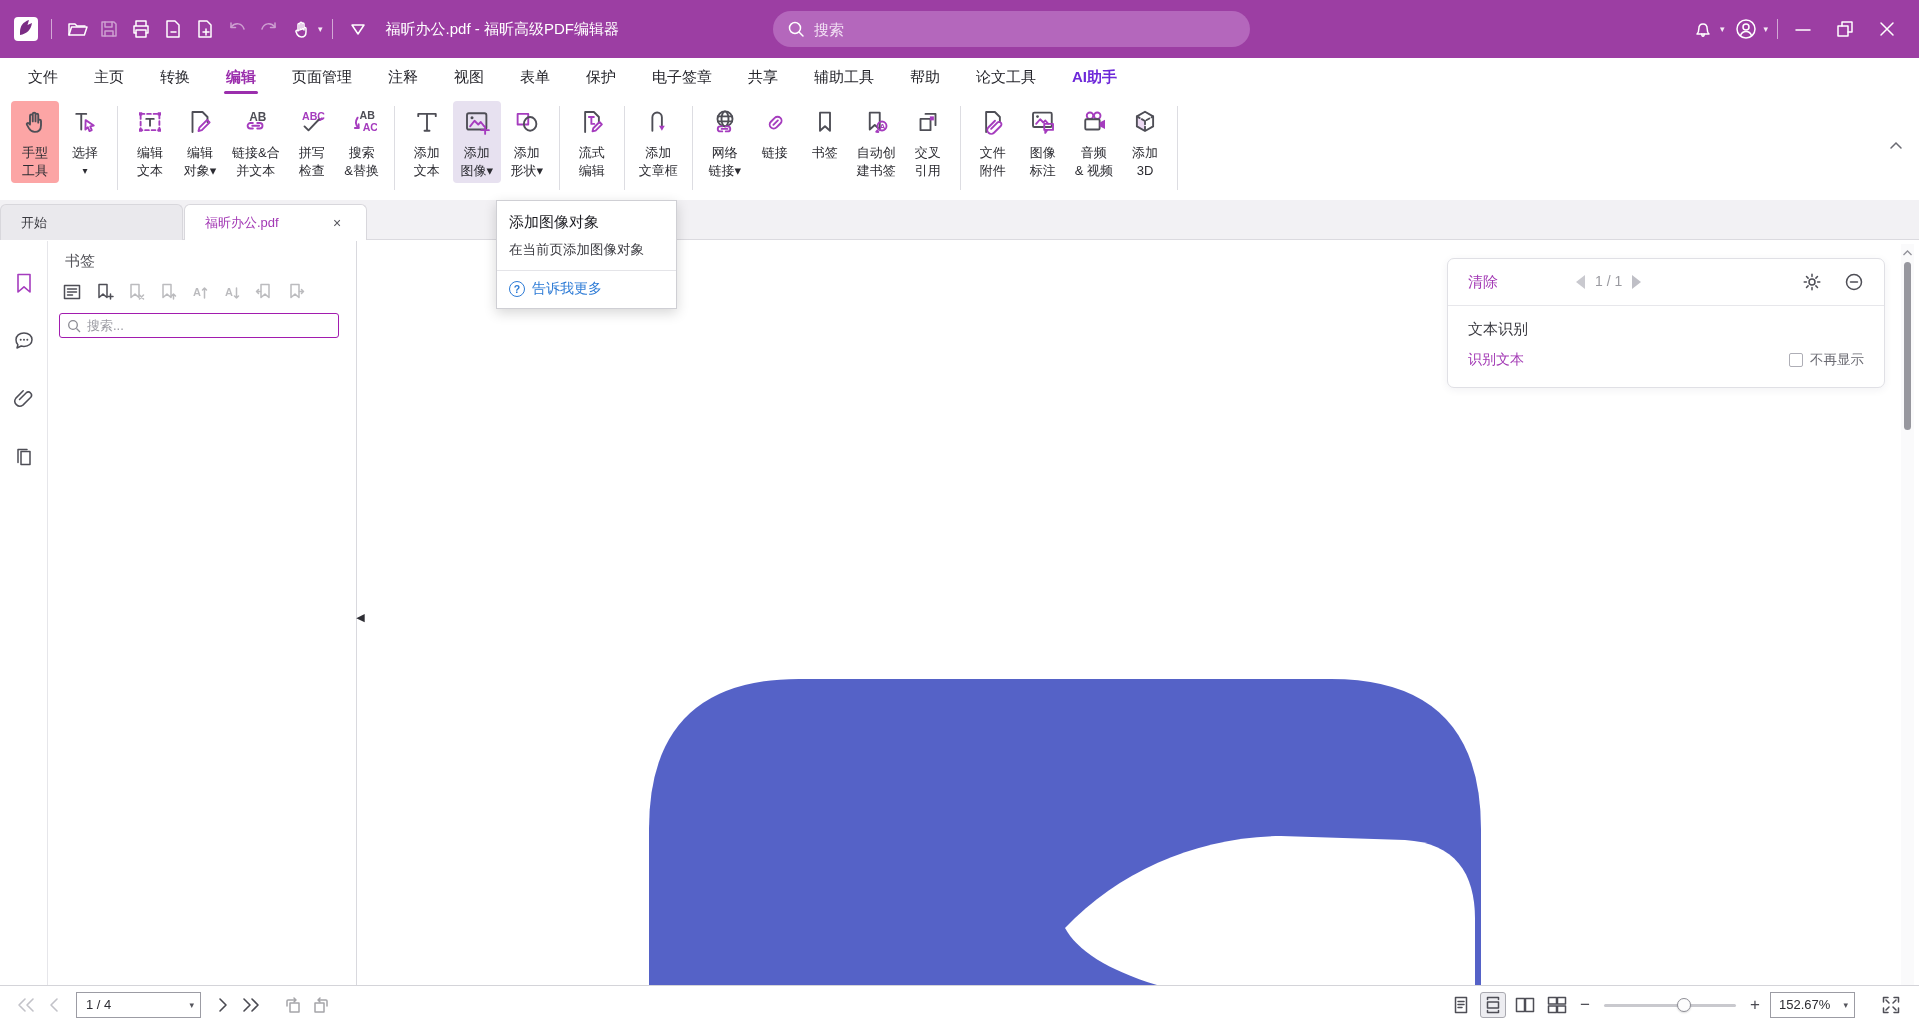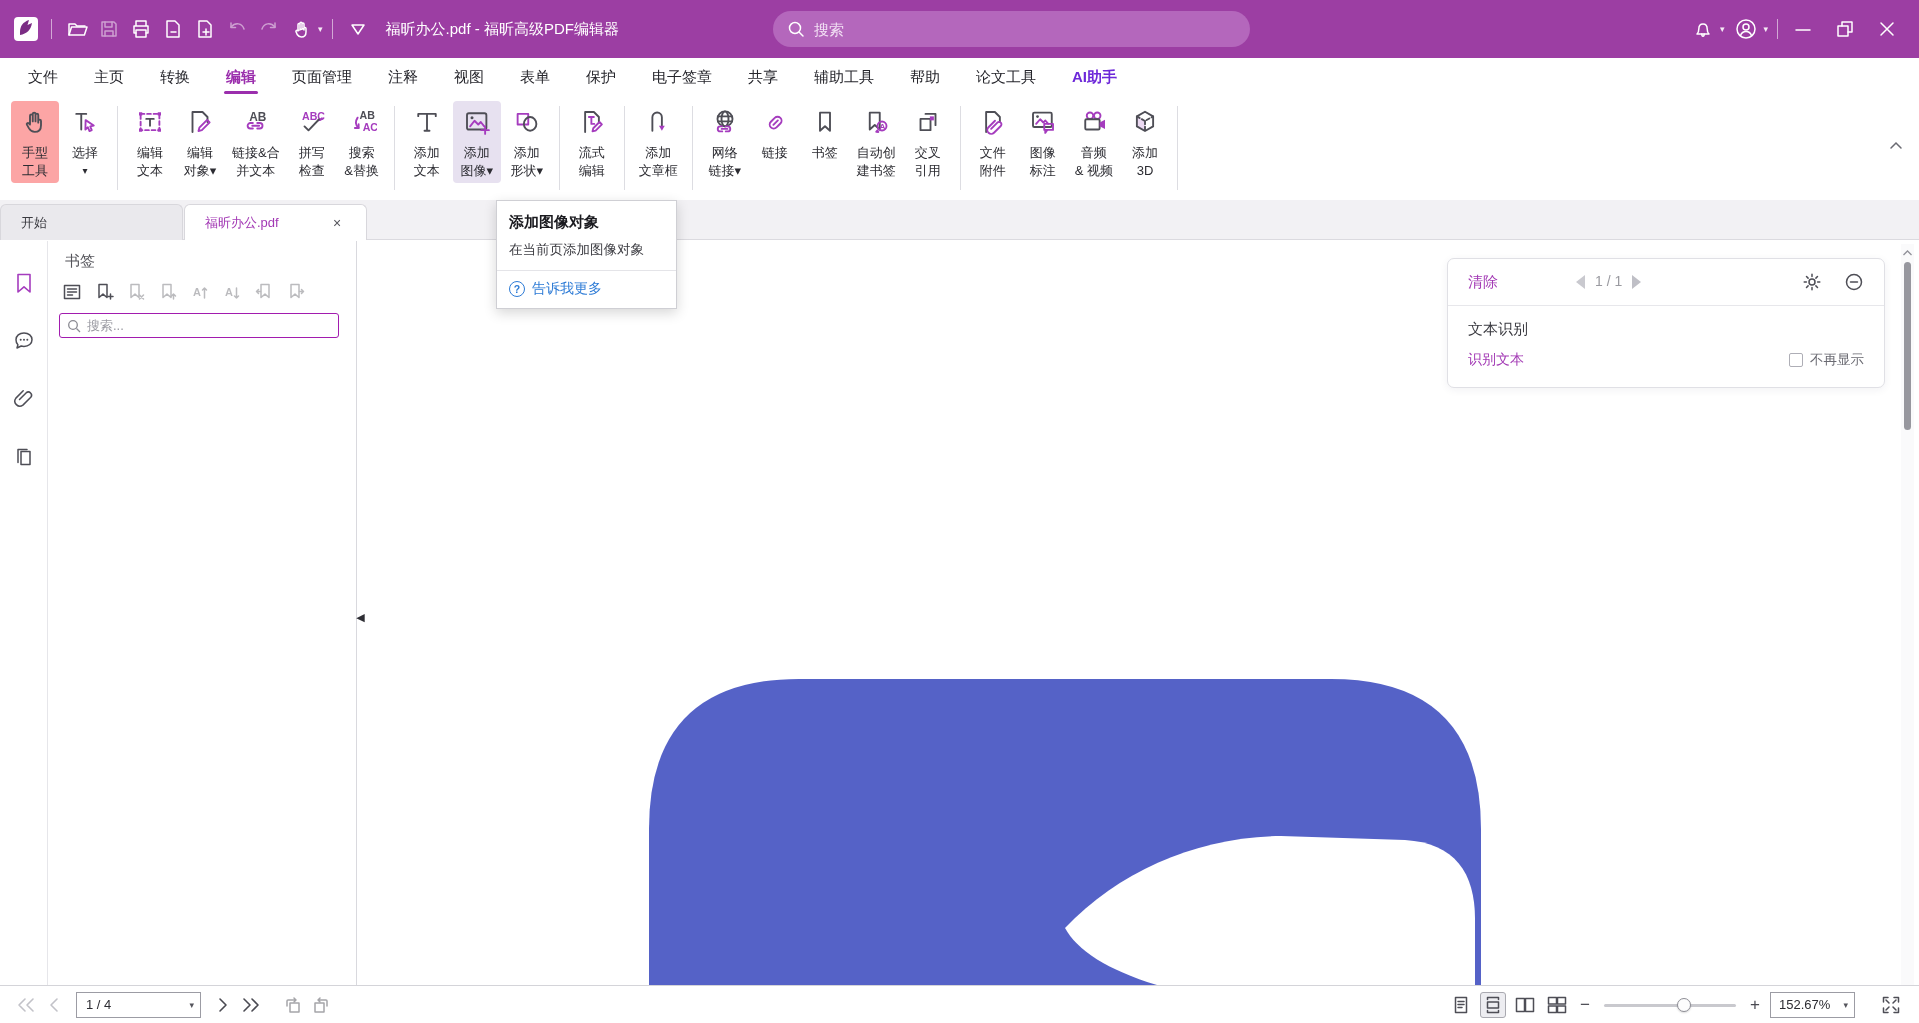--- a/index.html
+++ b/index.html
@@ -99,21 +99,21 @@
   .ocr-dismiss{margin-left:auto;display:flex;align-items:center;gap:7px;color:#6A6A72;font-size:13.5px}
   .cbx{width:14px;height:14px;border:1.4px solid #AEAEB6;border-radius:2px;background:#fff}
 
   
   .vscroll{position:absolute;left:1901px;top:244px;width:13px;height:741px;background:#FAFAFB}
   .vthumb{position:absolute;left:3px;top:18px;width:7px;height:168px;border-radius:4px;background:#97979E}
 
   
   .tooltip{position:absolute;left:496px;top:200px;width:181px;background:#fff;border:1px solid #CFCFD4;
     box-shadow:0 4px 12px rgba(0,0,0,.16);padding:12px 12px 10px;z-index:50}
-  .tt-title{font-size:15px;font-weight:bold;color:#1A1A1F;margin-bottom:9px}
+  .tt-title{font-size:15px;font-weight:normal;color:#1A1A1F;margin-bottom:9px}
   .tt-desc{font-size:13.5px;color:#3C3C42;margin-bottom:11px;white-space:nowrap}
   .tt-div{height:1px;background:#E4E4E8;margin:0 -12px 9px}
   .tt-link{display:flex;align-items:center;gap:7px;color:#2D7BD6;font-size:14px}
   .qmark{width:16px;height:16px;border:1.4px solid #2D7BD6;border-radius:50%;display:flex;
     align-items:center;justify-content:center;font-size:10.5px;font-weight:bold;color:#2D7BD6}
 
   
   .statusbar{position:absolute;left:0;top:985px;width:1919px;height:38px;background:#fff;
     border-top:1px solid #D4D4D9;display:flex;align-items:center}
   .sb-ic{width:28px;height:28px;display:flex;align-items:center;justify-content:center;flex:0 0 auto}

